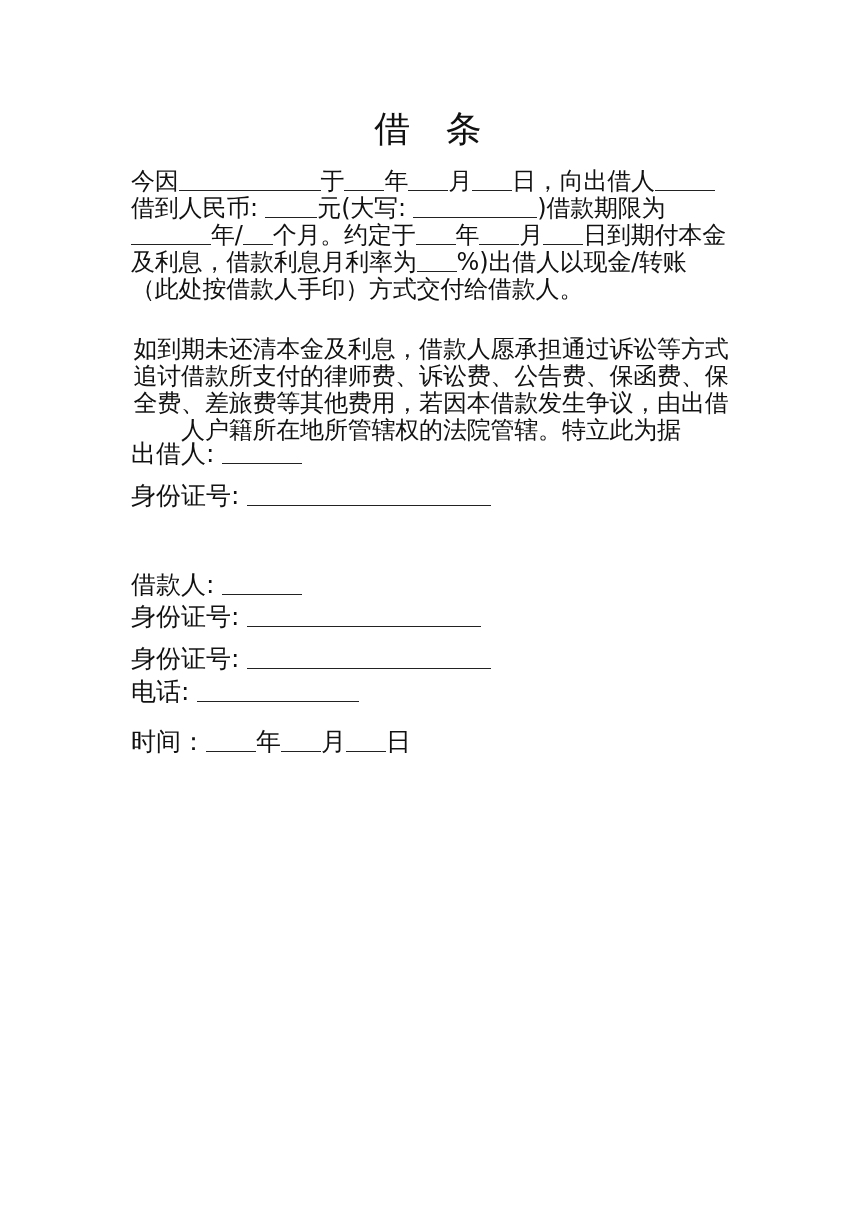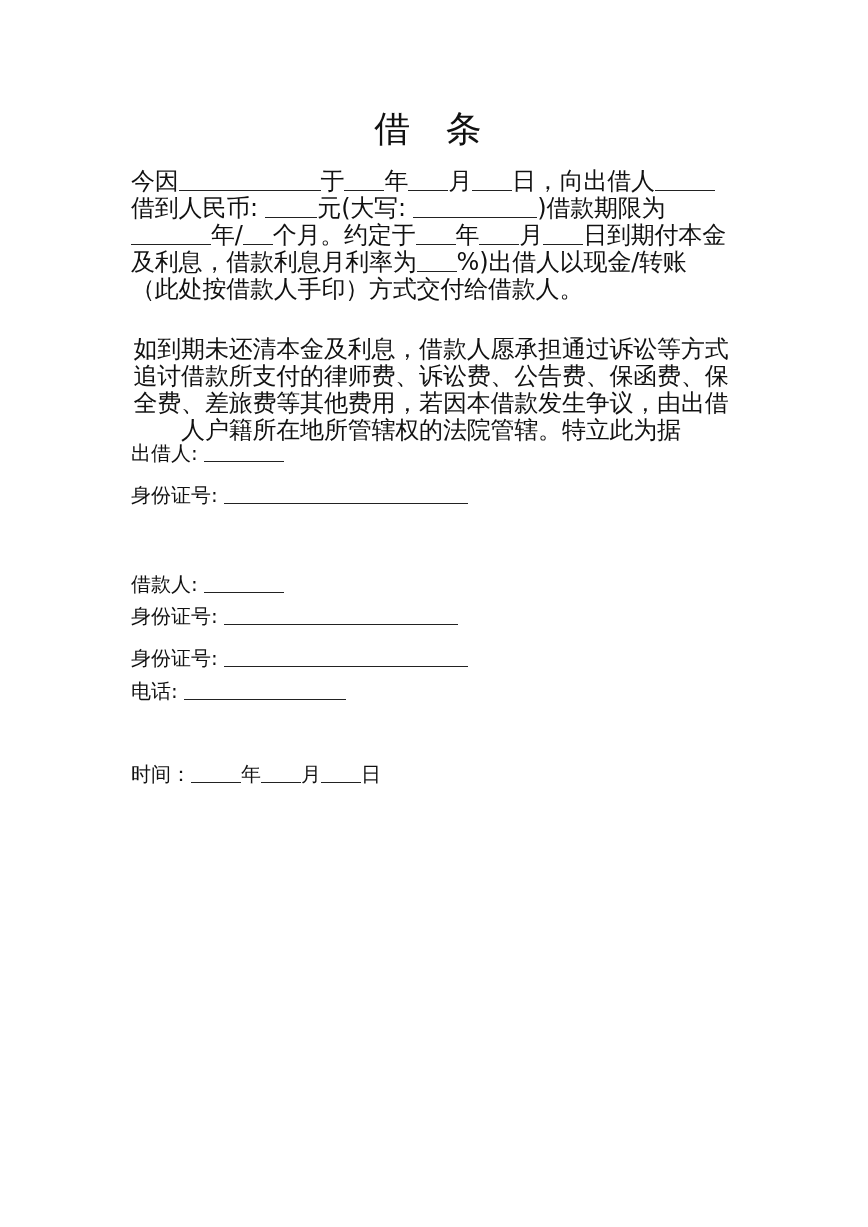--- a/index.html
+++ b/index.html
@@ -3,21 +3,21 @@
 <meta charset="utf-8">
 <style>
   html, body { margin:0; padding:0; background:#ffffff; }
   body { width:868px; height:1227px; position:relative; overflow:hidden;
          font-family:"DejaVu Sans","Liberation Sans",sans-serif; color:#111; }
   .title { position:absolute; top:106px; left:0; width:868px; text-align:center;
            font-size:36px; letter-spacing:12px; line-height:46px; }
   .para { position:absolute; left:131px; width:600px; font-size:24px; line-height:27px;
           letter-spacing:-0.2px; }
   .blank { display:inline-block; border-bottom:1.3px solid #222; height:20px; vertical-align:-2px; }
-  .line { position:absolute; left:131px; font-size:20px; line-height:27px; white-space:nowrap; }
+  .line { position:absolute; left:131px; font-size:25px; line-height:27px; white-space:nowrap; }
 </style>
 </head>
 <body>
 
 <div class="title">借 条</div>
 
 <div class="para" id="p1" style="top:168px;"><span>今因</span><span class="blank" style="width: 142px;"></span><span>于</span><span class="blank" style="width: 40px;"></span><span>年</span><span class="blank" style="width: 40px;"></span><span>月</span><span class="blank" style="width: 40px;"></span><span>日，向出借人</span><span class="blank" style="width: 60px;"></span><span>借到</span><span>人民币: </span><span class="blank" style="width: 52px;"></span><span>元(大写: </span><span class="blank" style="width: 124px;"></span><span>)借款期限为</span><span class="blank" style="width: 80px;"></span><span>年/</span><span class="blank" style="width: 30px;"></span><span>个月。约定于</span><span class="blank" style="width: 40px;"></span><span>年</span><span class="blank" style="width: 40px;"></span><span>月</span><span class="blank" style="width: 40px;"></span><span>日到期付本金及利息，借款利息月</span><span>利率为</span><span class="blank" style="width: 40px;"></span><span>%)出借人以现金/转账（此处按借款人手印）方式交付给借款人。</span></div>
 
 <div class="para" style="top:336px;text-align:center;">如到期未还清本金及利息，借款人愿承担通过诉讼等方式追讨借款所支付的律师费、诉讼费、公告费、保函费、保全费、差旅费等其他费用，若因本借款发生争议，由出借人户籍所在地所管辖权的法院管辖。特立此为据</div>
 
@@ -33,15 +33,15 @@
 </div>
 <div class="line" style="top:603px;">
   <span>身份证号: </span><span class="blank" style="width:234px"></span>
 </div>
 <div class="line" style="top:645px;">
   <span>身份证号: </span><span class="blank" style="width:244px"></span>
 </div>
 <div class="line" style="top:678px;">
   <span>电话: </span><span class="blank" style="width:162px"></span>
 </div>
-<div class="line" style="top:728px;margin-top:33px;">
+<div class="line" style="top:728px;">
   <span>时间：</span><span class="blank" style="width:50px"></span><span>年</span><span class="blank" style="width:40px"></span><span>月</span><span class="blank" style="width:40px"></span><span>日</span>
 </div>
 
 </body></html>

